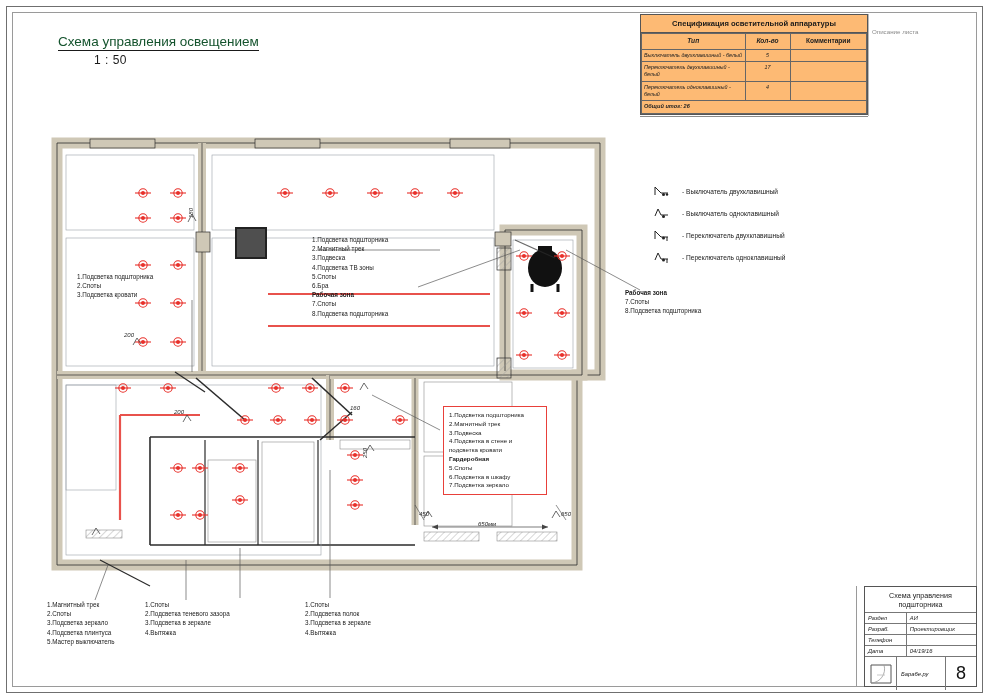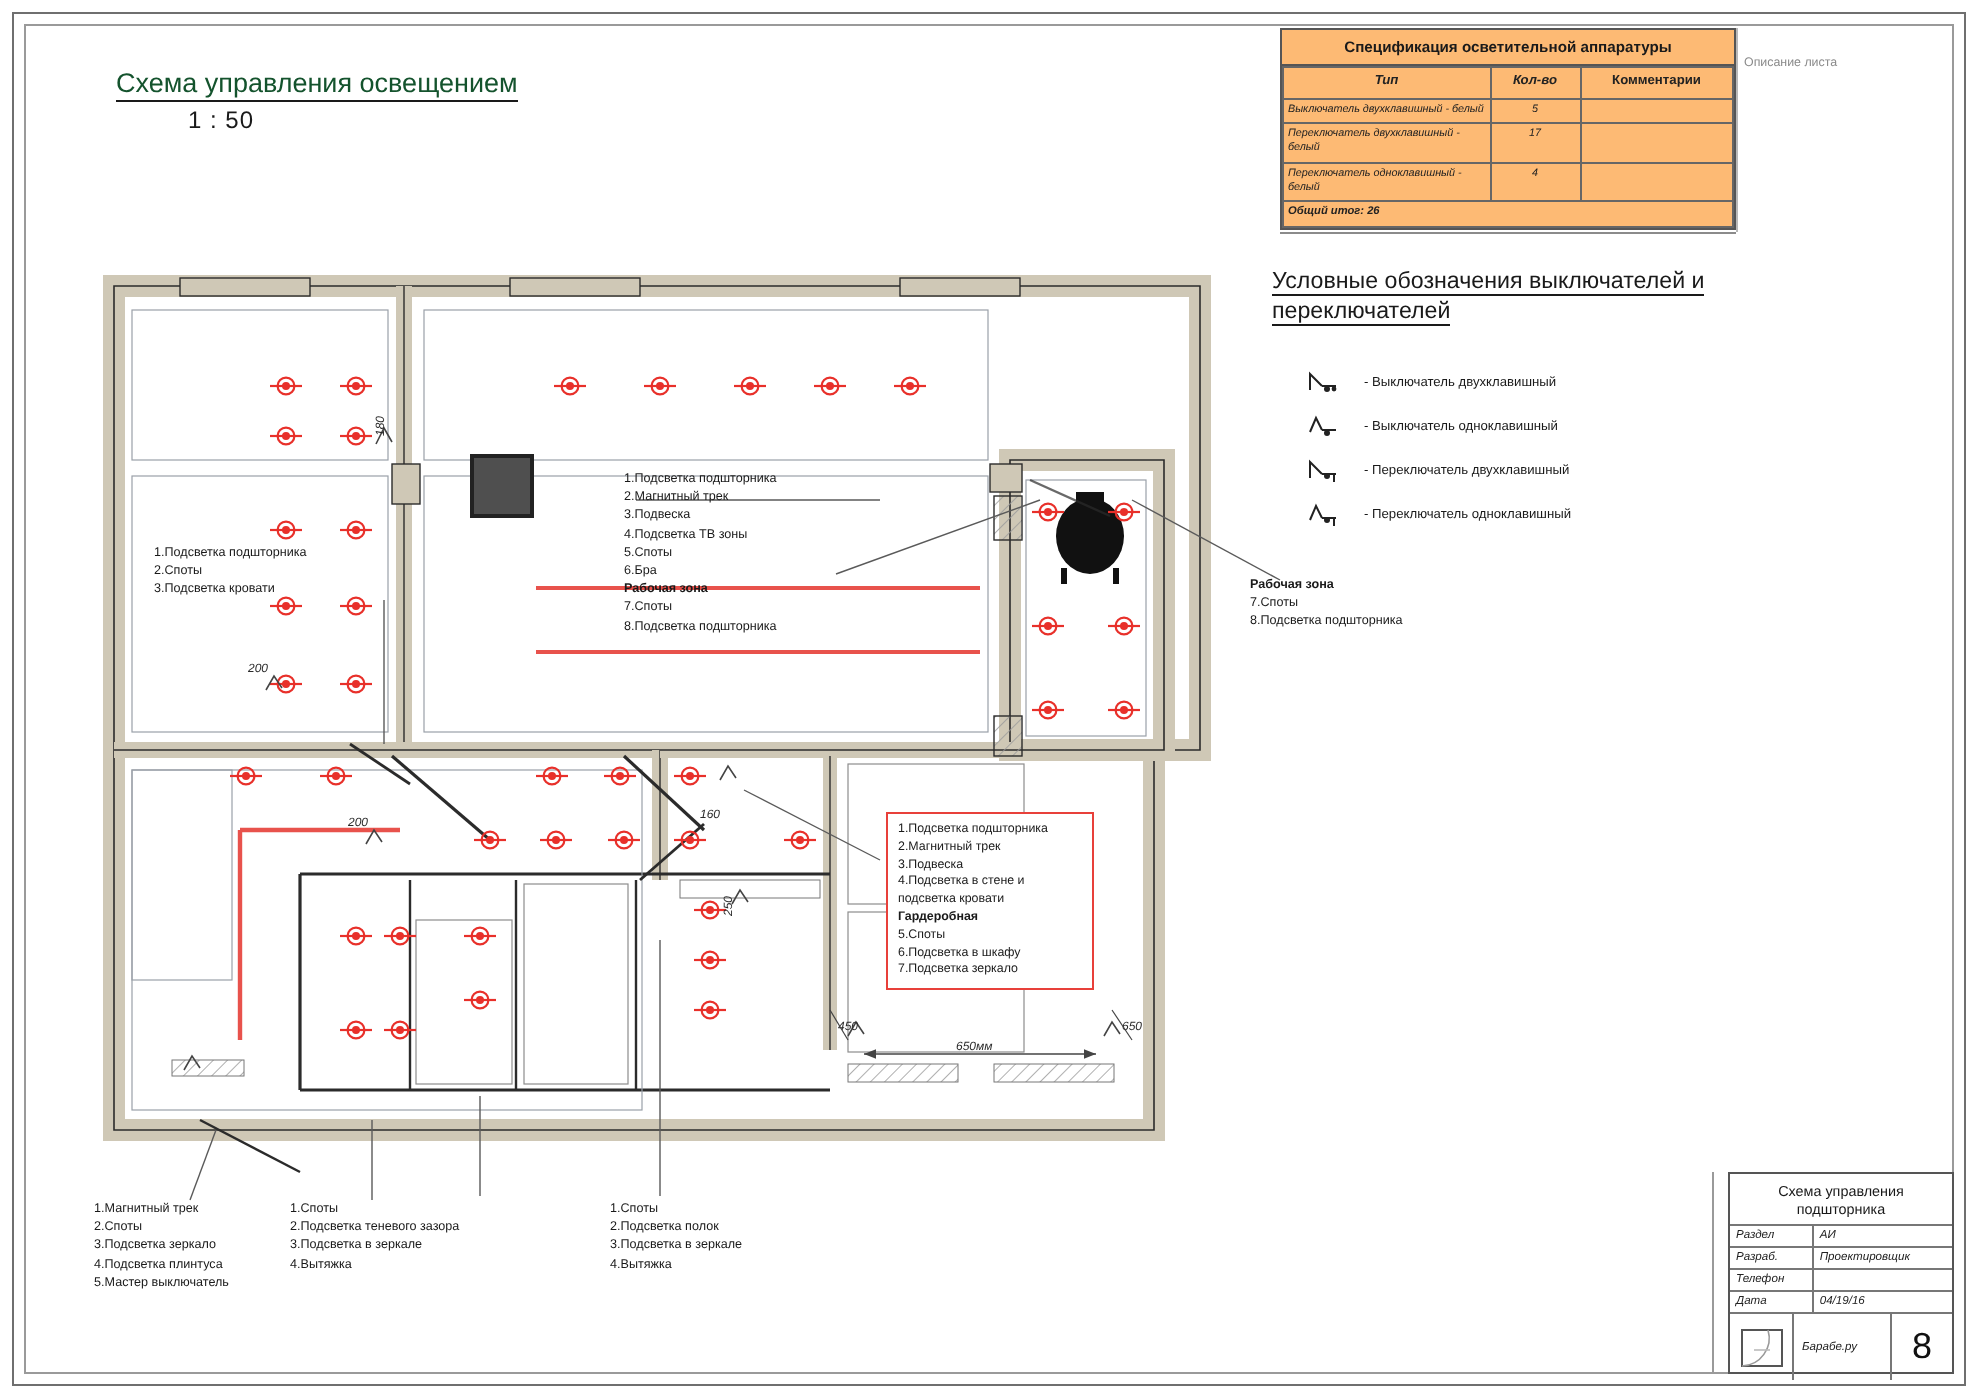--- a/index.html
+++ b/index.html
@@ -214,24 +214,20 @@
           <td class="col-qty">4</td>
           <td class="col-note"></td>
         </tr>
         <tr class="spec-total">
           <td colspan="3">Общий итог: 26</td>
         </tr>
       </tbody>
     </table>
   </div>
 
-  <div class="legend-title">
-    <span>Условные обозначения выключателей и</span><br>
-    <span>переключателей</span>
-  </div>
 
   <div class="legend-list">
     <div class="legend-row">
       <span class="legend-sym">
         <svg width="30" height="16" viewBox="0 0 30 16">
           <path d="M3 12 L3 4 L9 10" stroke="#222" stroke-width="1" fill="none"></path>
           <path d="M9 10 L16 10" stroke="#222" stroke-width="1" fill="none"></path>
           <circle cx="11.5" cy="11.5" r="1.5" fill="#222"></circle>
           <circle cx="15" cy="11.5" r="1.2" fill="#222"></circle>
         </svg>

